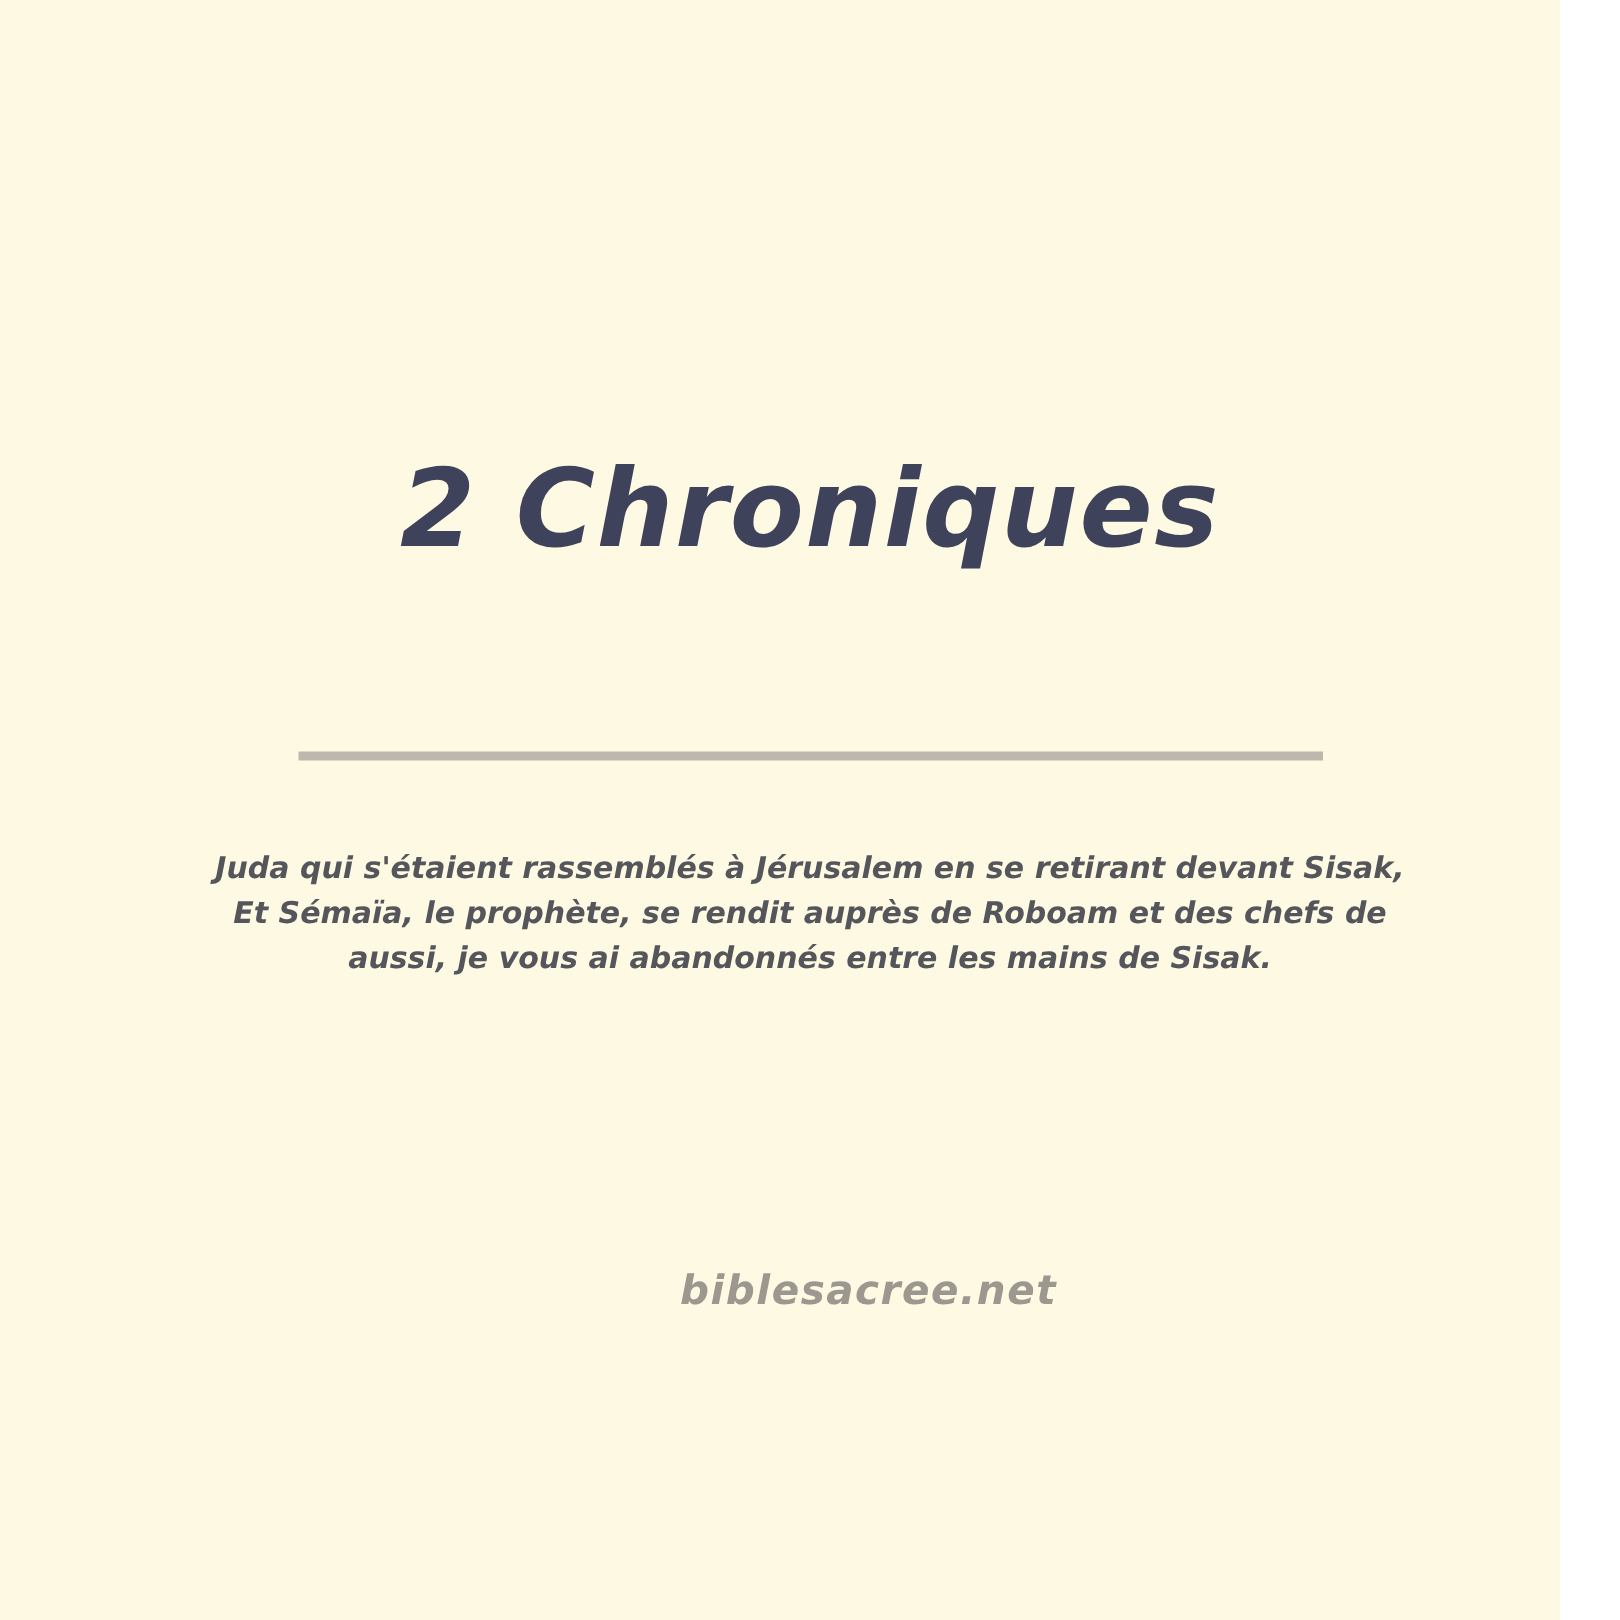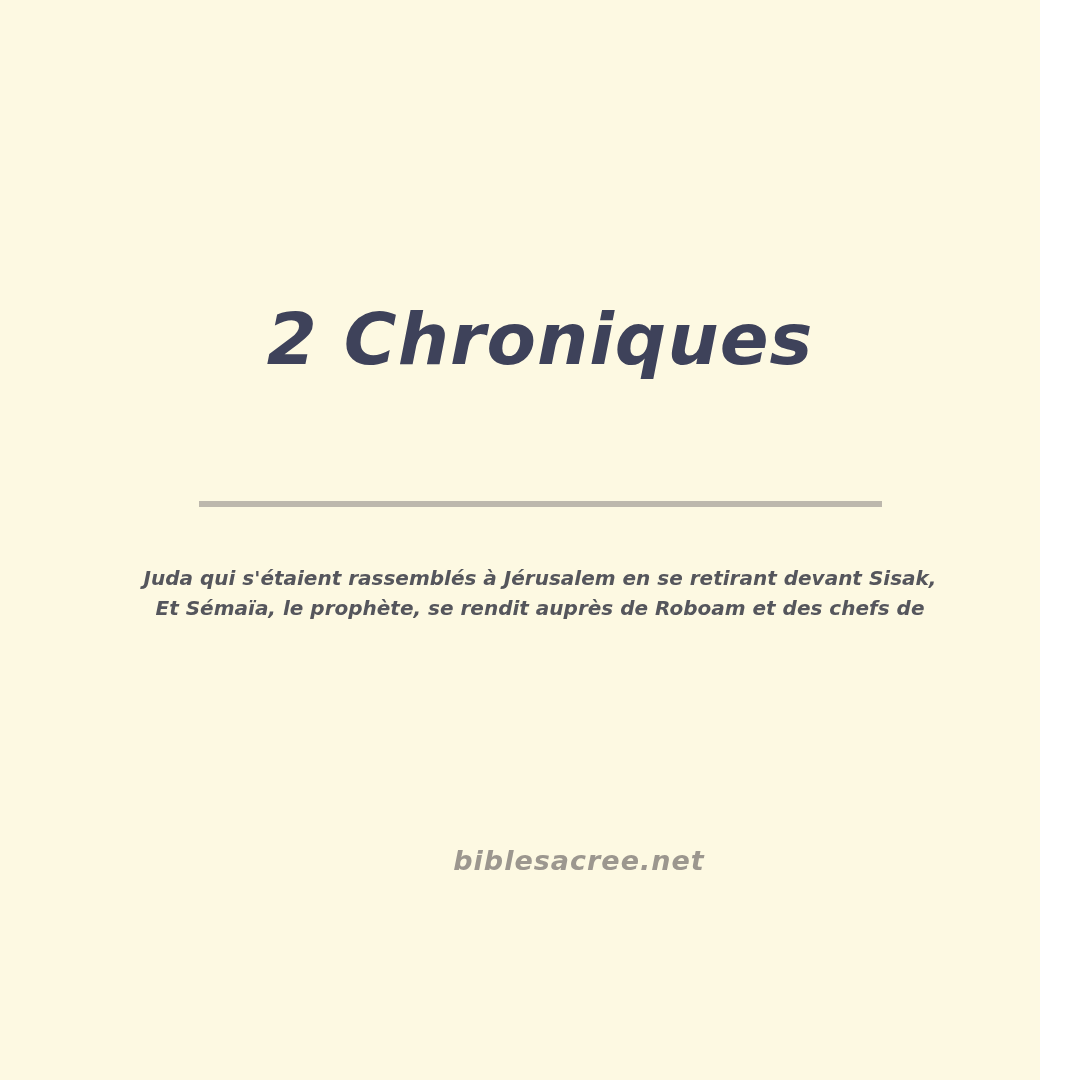--- a/index.html
+++ b/index.html
@@ -77,17 +77,18 @@
 
   <div class="title-block" style="color: rgb(62, 66, 90);">
     <span class="title-line">2 Chroniques</span>
   </div>
 
   <div class="divider" style="background: rgb(189, 184, 173);"></div>
 
   <div class="verse-block" style="color: rgb(85, 86, 92);">
     <span class="verse-line">Juda qui s'étaient rassemblés à Jérusalem en se retirant devant Sisak,</span>
     <span class="verse-line">Et Sémaïa, le prophète, se rendit auprès de Roboam et des chefs de</span>
+    <span class="verse-line">aussi, je vous ai abandonnés entre les mains de Sisak.</span>
   </div>
 
   <div class="watermark" style="color: rgb(156, 151, 143);">biblesacree.net</div>
 
 </div>
 
 </body></html>

